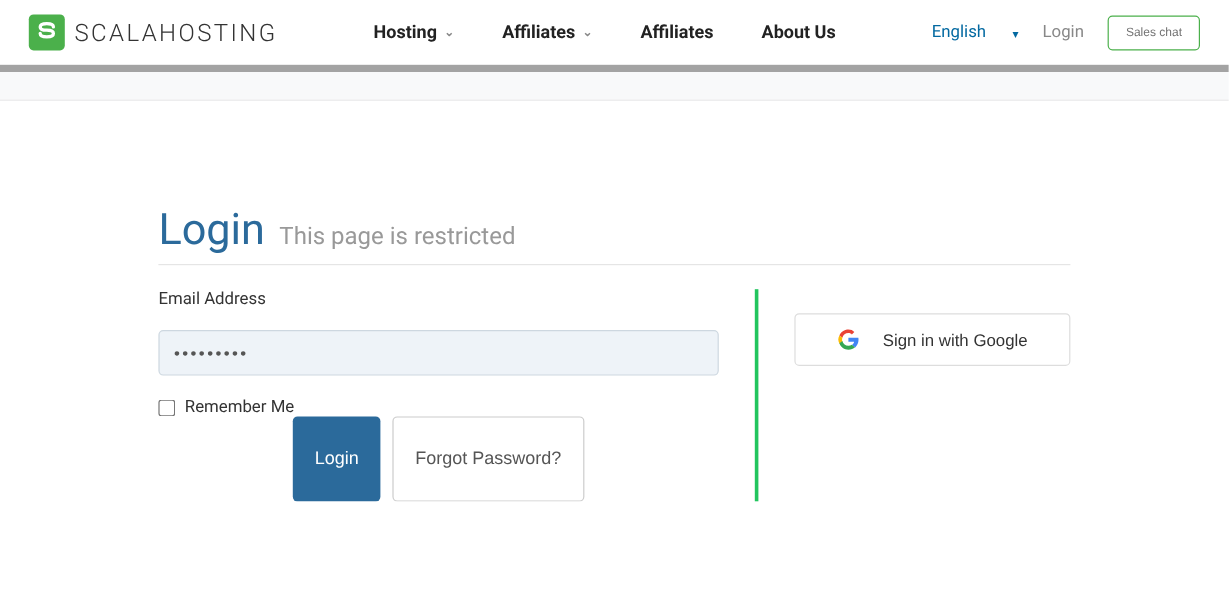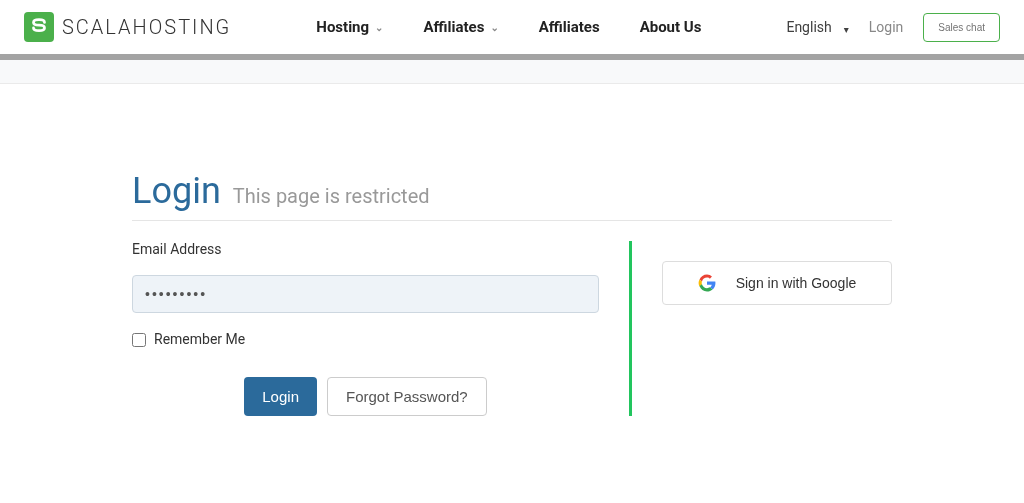--- a/index.html
+++ b/index.html
@@ -18,21 +18,21 @@
     .logo-text { font-size: 20px; letter-spacing: 2px; color: #333; font-weight: 300; }
     
     .nav { display: flex; align-items: center; gap: 40px; }
     .nav-item {
       font-size: 15px; font-weight: 700; color: #222; cursor: pointer;
       display: flex; align-items: center; gap: 6px;
     }
     .chev { font-size: 10px; color: #888; }
     
     .right-nav { display: flex; align-items: center; gap: 20px; }
-    .lang { color: #404040; font-size: 14px; display: flex; align-items: flex-end; gap: 12px; cursor: pointer; }
+    .lang { color: #0369a1; font-size: 14px; display: flex; align-items: flex-end; gap: 22px; cursor: pointer; }
     .lang .caret { font-size: 10px; }
     .login-link { color: #888; font-size: 14px; cursor: pointer; }
     .sales-chat {
       border: 1px solid #4bb04b; color: #737373; padding: 8px 14px;
       border-radius: 4px; font-size: 10px; cursor: pointer; background: #fff;
     }
     
     .subbar { height: 24px; background: #f8f9fa; border-bottom: 1px solid #eaeaea; }
     
     .container { max-width: 800px; margin: 60px auto 0 auto; padding: 0 20px; }
@@ -48,31 +48,31 @@
     .label { font-size: 14px; color: #333; display: block; margin-bottom: 6px; }
     .input {
       width: 100%; padding: 10px 12px; font-size: 14px;
       border: 1px solid #cdd7e0; border-radius: 4px; background: #eef3f8; color: #555;
     }
     .input.focused {
       border: 1px solid #7fb8e8; outline: none; box-shadow: 0 0 0 4px rgba(120,170,220,0.35);
     }
     .input.pw { letter-spacing: 2px; }
     
-    .check-row { display: flex; align-items: flex-end; gap: 8px; margin-bottom: 30px; }
+    .check-row { display: flex; align-items: flex-end; gap: 8px; }
     .check-row input { width: 14px; height: 14px; }
     .check-row label { font-size: 14px; color: #333; }
     
     .btn-row { display: flex; gap: 10px; justify-content: center; }
     .btn-login {
       background: #2b6a9b; color: #fff; border: none; padding: 10px 18px;
       border-radius: 4px; font-size: 15px; cursor: pointer;
     }
     .btn-forgot {
-      background: #fff; color: #555; border: 1px solid #ccc; padding: 10px 18px;
+      background: #fff; color: #555; border: 1px solid #ccc; padding: 26px 18px;
       border-radius: 4px; font-size: 15px; cursor: pointer;
     }
     
     .google-btn {
       display: flex; align-items: center; justify-content: center; gap: 20px;
       border: 1px solid #ddd; border-radius: 4px; padding: 12px 18px;
       font-size: 14px; color: #333; cursor: pointer; background: #fff; width: 100%;
     }
     .google-icon { width: 18px; height: 18px; position: relative; }
   </style>

